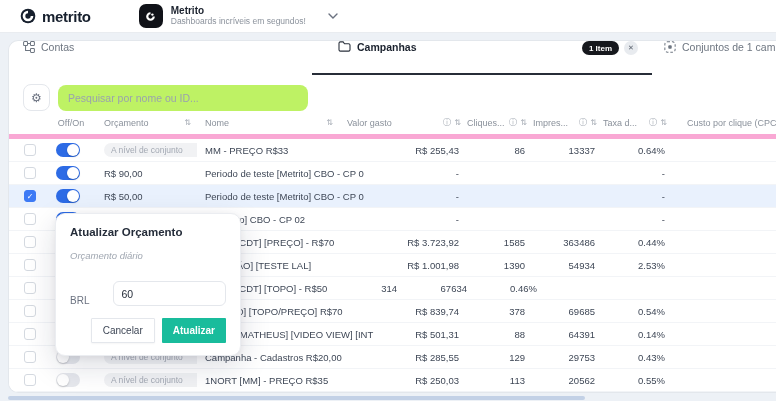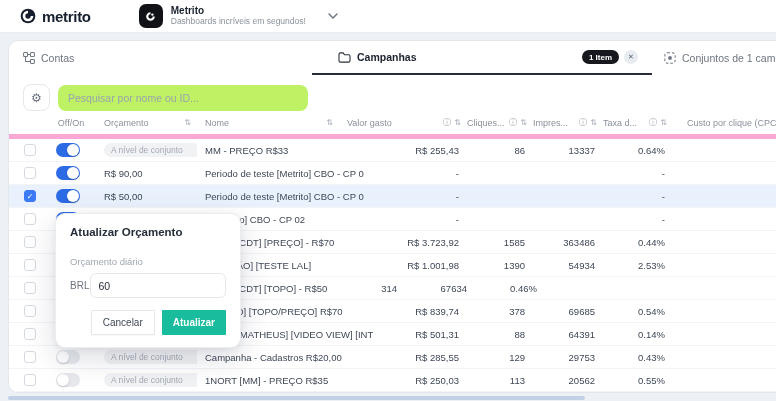--- a/index.html
+++ b/index.html
@@ -30,21 +30,21 @@
   .ws-tagline{font-size:8.5px;color:#8b929c;}
   .ws-chevron{margin-left:14px;display:flex;}
   
   .card{
     position:absolute;top:40px;left:8px;right:0;height:353px;
     background:#fff;border:1px solid #e3e7ec;border-right:none;
     border-radius:10px 0 0 10px;overflow:hidden;
   }
   
   .tabbar{display:flex;align-items:stretch;height:34px;padding-left:14px;}
-  .tab{display:flex;align-items:center;gap:6px;font-size:10.5px;color:#6e7681;cursor:pointer;white-space:nowrap;}
+  .tab{display:flex;align-items:flex-start;gap:6px;font-size:10.5px;color:#6e7681;cursor:pointer;white-space:nowrap;}
   .tab-spacer{flex:1;}
   .tab-campanhas{
     width:340px;color:#1b222e;font-weight:600;border-bottom:2px solid #272d38;
     padding:0 14px 0 26px;
   }
   .tab-campanhas .tab-right{margin-left:auto;display:flex;align-items:center;gap:5px;}
   .badge{background:var(--badge-bg);color:#fff;font-size:8px;font-weight:700;padding:2.5px 7px;border-radius:8px;}
   .badge-close{width:14px;height:14px;border-radius:50%;background:#e8ebef;color:#5b636e;font-size:7px;display:flex;align-items:center;justify-content:center;cursor:pointer;}
   .tab-conjuntos{width:112px;margin-left:12px;overflow:hidden;}
   
@@ -91,22 +91,22 @@
   
   .pill{display:inline-flex;align-items:center;gap:13px;height:14px;padding:0 7px;border-radius:7px;
     background:#f1f2f4;color:#a3a9b3;font-size:8.5px;cursor:pointer;white-space:nowrap;}
   
   .popover{
     position:absolute;left:55px;top:213px;width:186px;background:#fff;border:1px solid #ebedf1;
     border-radius:10px;box-shadow:0 10px 30px rgba(20,30,60,.15),0 2px 6px rgba(0,0,0,.06);
     padding:12px 14px 12px 14px;z-index:20;
   }
   .pop-title{font-size:11.5px;font-weight:700;color:#252d3a;}
-  .pop-sub{font-size:9.5px;color:#a0a7b1;margin-top:18px;}
-  .pop-input-row{display:flex;align-items:center;gap:1px;margin-top:6px;}
+  .pop-sub{font-size:9.5px;color:#a0a7b1;margin-top:12px;font-style:italic;}
+  .pop-input-row{display:flex;align-items:flex-end;gap:24px;margin-top:20px;}
   .pop-currency{font-size:10px;color:#6b7280;}
   .pop-input{flex:1;height:25px;border:1px solid #e4e7ec;border-radius:6px;padding:0 7px;
     font-size:10.5px;color:#252d3a;outline:none;width:100%;min-width:0;
     font-family:"Liberation Sans","DejaVu Sans",sans-serif;}
   .pop-btns{display:flex;justify-content:flex-end;gap:7px;margin-top:12px;}
   .btn{height:25px;padding:0 11px;border-radius:1px;font-size:10px;cursor:pointer;
     font-family:"Liberation Sans","DejaVu Sans",sans-serif;display:flex;align-items:center;}
   .btn-cancel{background:#fff;border:1px solid #e4e7ec;color:#3e4756;box-shadow:0 1px 2px rgba(0,0,0,.04);}
   .btn-submit{background:var(--teal);border:none;color:#fff;font-weight:600;}
   

